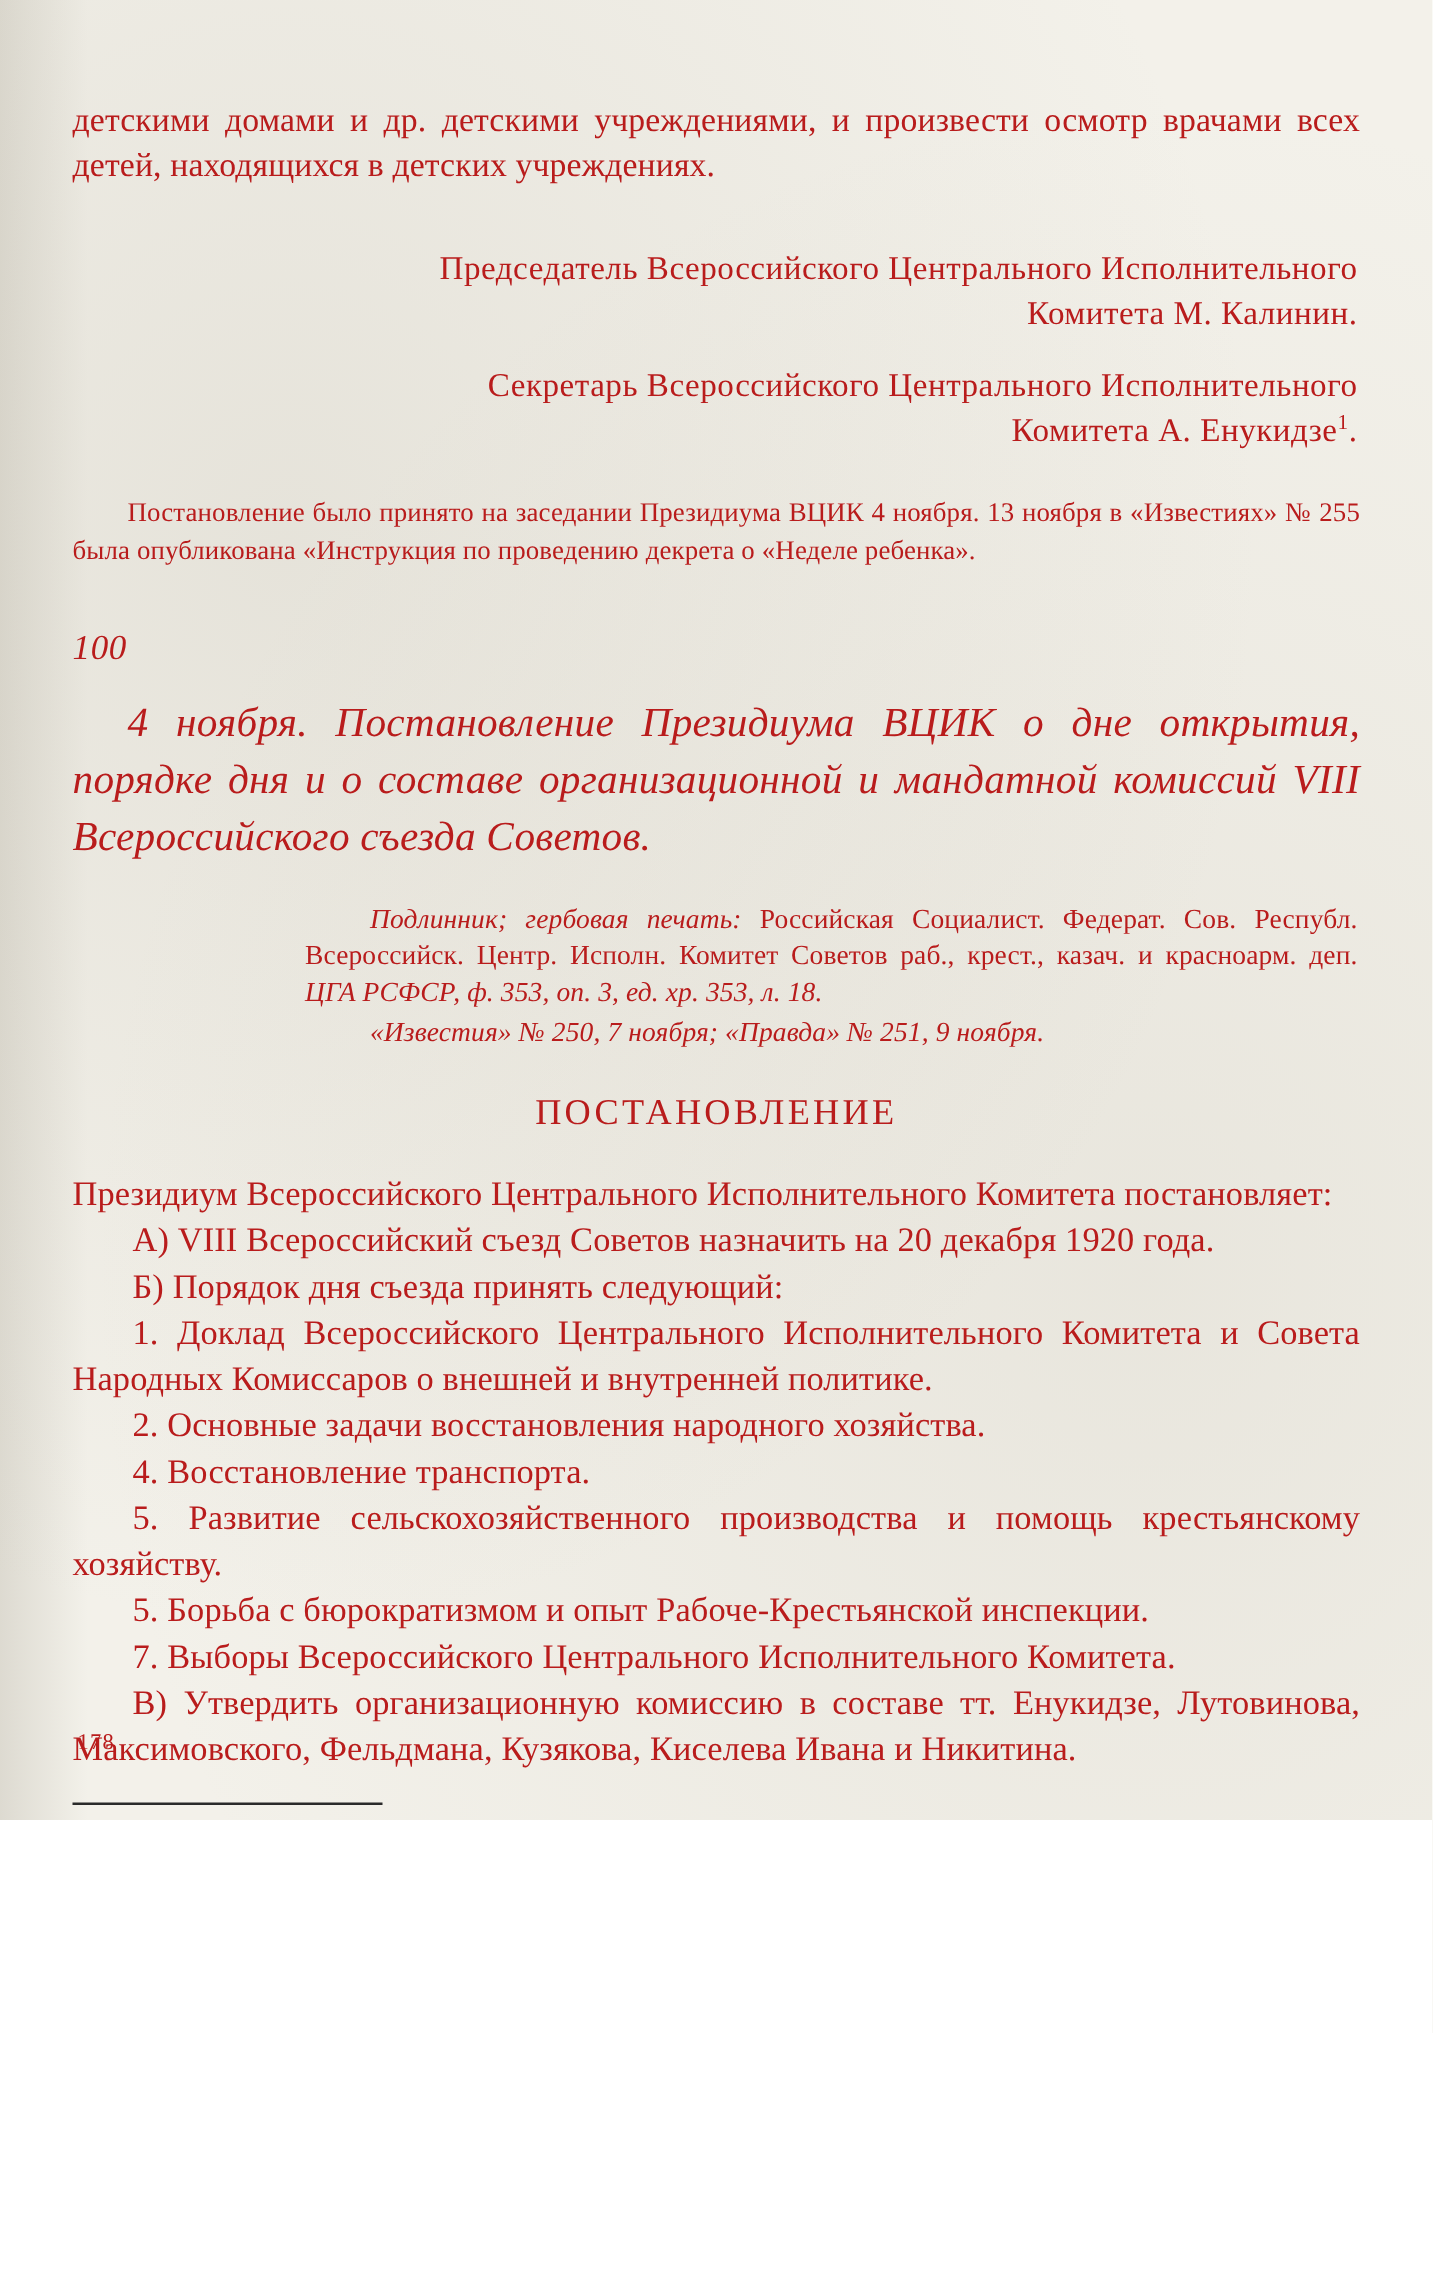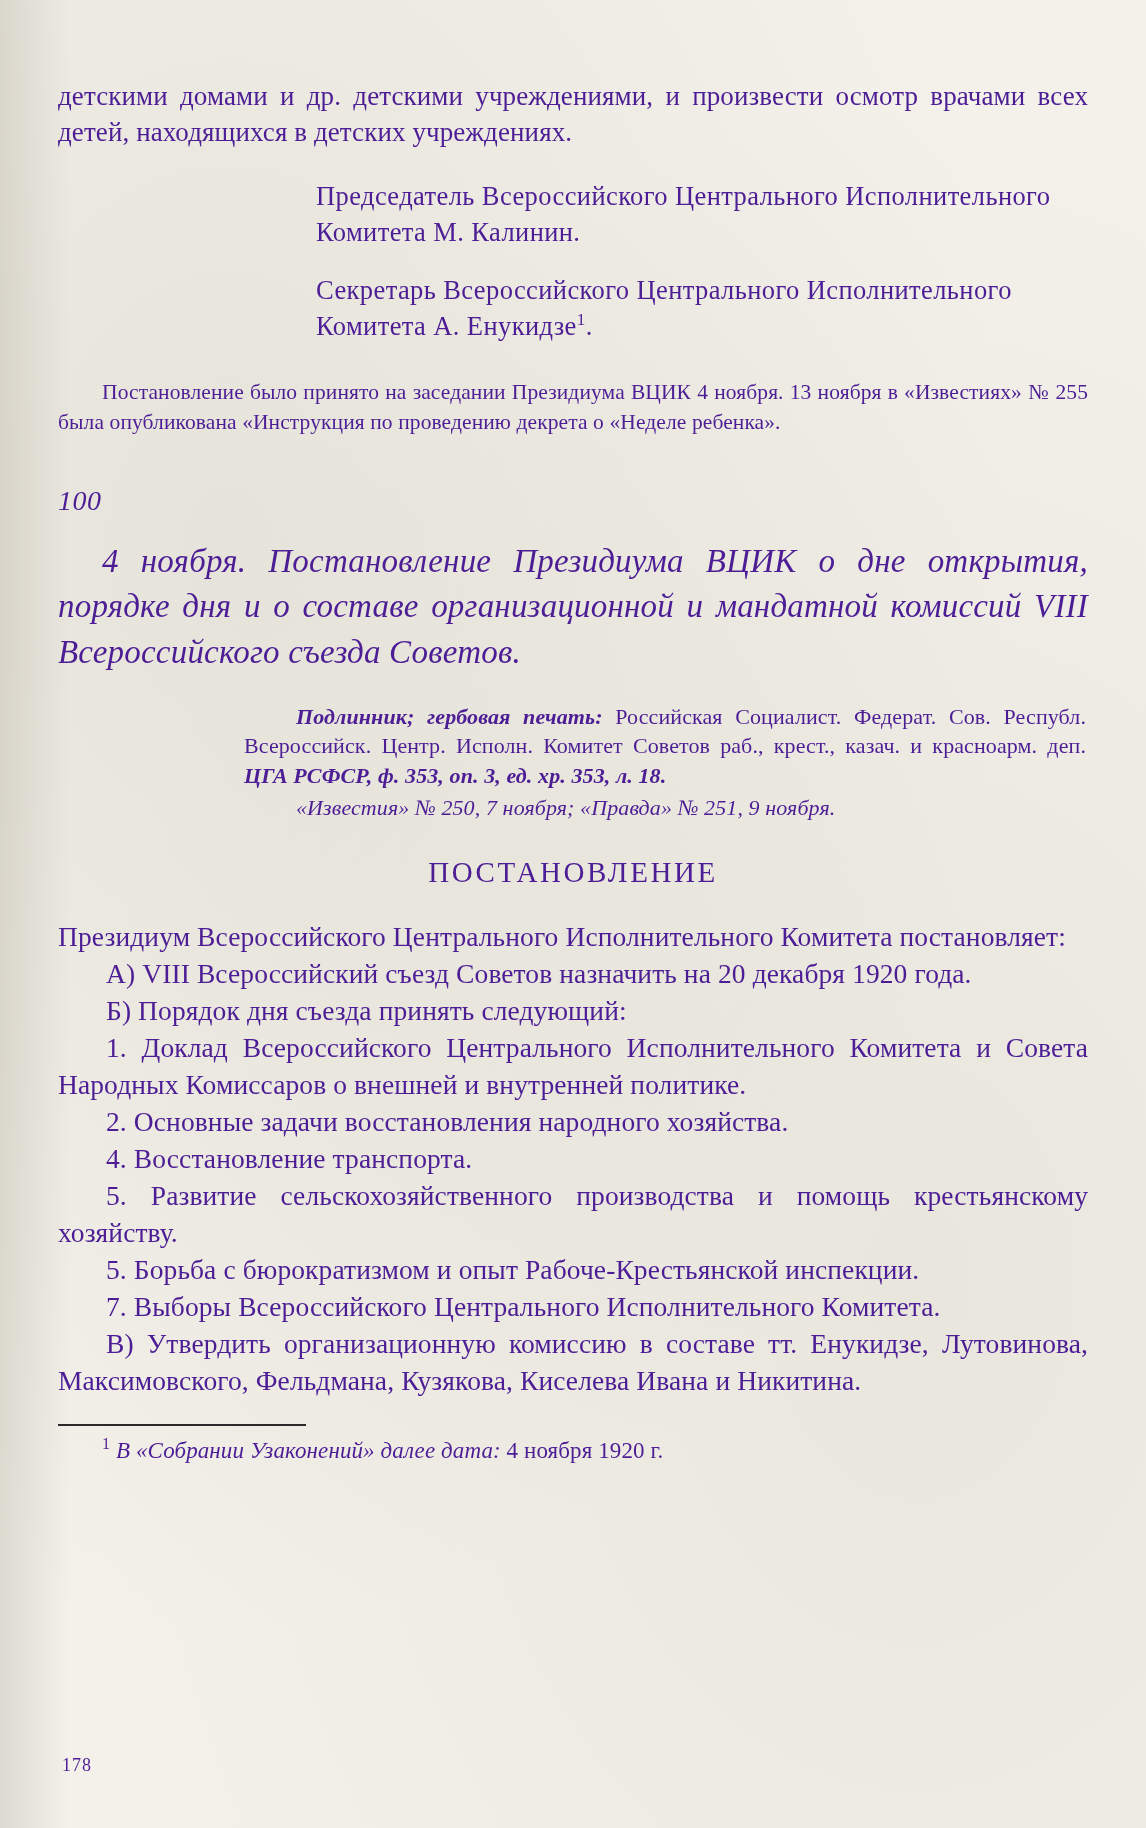--- a/index.html
+++ b/index.html
@@ -3,25 +3,25 @@
 <meta charset="utf-8">
 <style>
   html, body {
     margin: 0;
     padding: 0;
     background: #ffffff;
   }
   .page {
     position: relative;
     width: 1146px;
-    height: 1828px;
+    height: 1456px;
     background: #f3f1ea;
     overflow: hidden;
     font-family: "Liberation Serif", "DejaVu Serif", serif;
-    color: #4c1d95;
+    color: #b91c1c;
   }
   
   .page::before {
     content: "";
     position: absolute;
     inset: 0;
     background:
       radial-gradient(ellipse at 20% 30%, rgba(190,185,170,0.25), rgba(255,255,255,0) 60%),
       radial-gradient(ellipse at 80% 70%, rgba(195,190,175,0.22), rgba(255,255,255,0) 65%),
       linear-gradient(90deg, rgba(170,165,150,0.30) 0px, rgba(255,255,255,0) 70px);
@@ -38,26 +38,27 @@
     font-size: 27px;
     line-height: 1.34;
     text-align: justify;
     letter-spacing: 0.1px;
   }
   .para {
     margin: 0;
     text-indent: 0;
   }
   .signature-block {
-    margin-top: 28px;
+    margin-top: 46px;
     margin-left: 258px;
     width: 770px;
     font-size: 26.5px;
     line-height: 1.36;
     letter-spacing: 0.4px;
+    text-align: right;
   }
   .signature-block p {
     margin: 0 0 22px 0;
   }
   .signature-block p:last-child { margin-bottom: 0; }
   sup.fn {
     font-size: 17px;
     vertical-align: super;
     line-height: 0;
   }
@@ -93,21 +94,21 @@
     line-height: 1.35;
     text-align: justify;
     letter-spacing: 0.1px;
   }
   .source-block .line1 { text-indent: 52px; }
   .source-block .pub {
     margin-top: 2px;
     text-indent: 52px;
     font-style: italic;
   }
-  .src-ital { font-style: italic; font-weight: bold; }
+  .src-ital { font-style: italic; }
   .heading {
     margin-top: 34px;
     text-align: center;
     font-size: 29px;
     letter-spacing: 2.6px;
   }
   .main-body {
     margin-top: 30px;
     font-size: 27.5px;
     line-height: 1.345;

